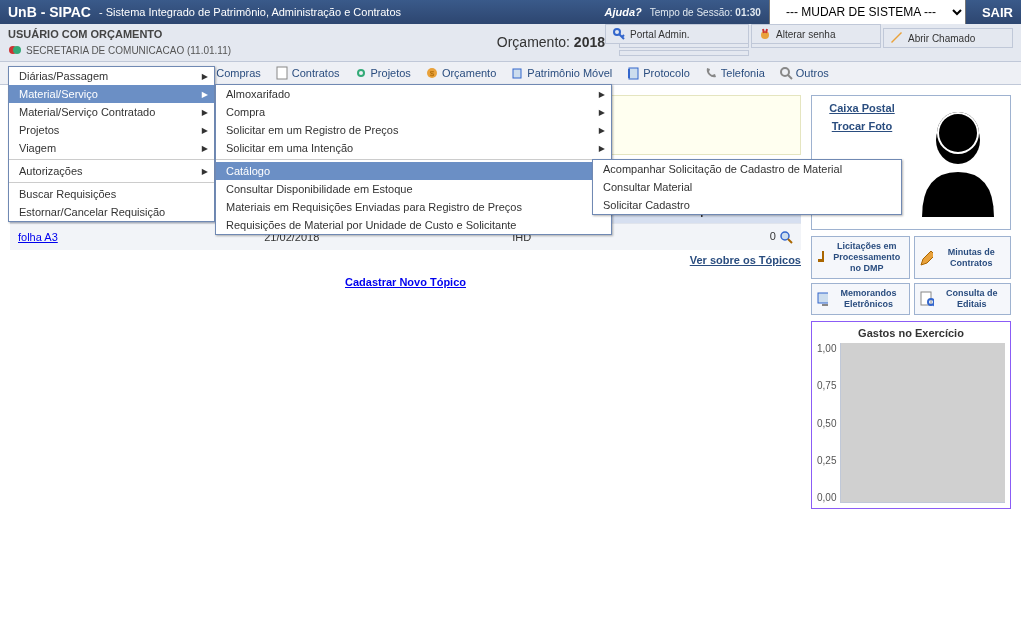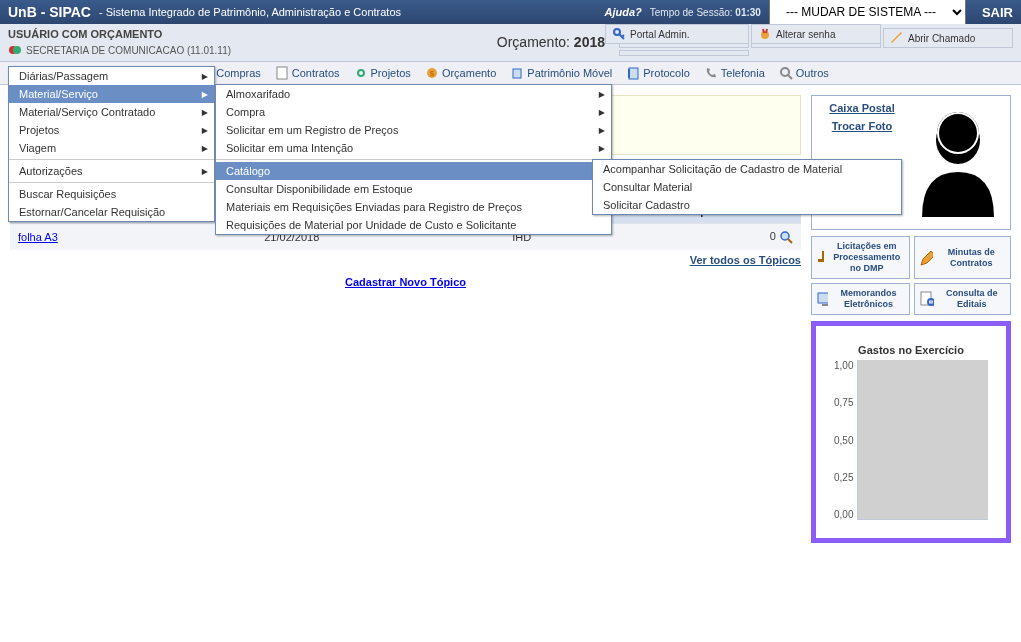--- a/index.html
+++ b/index.html
@@ -49,21 +49,21 @@
     .actions-right a { color: #2a4d7f; font-weight: bold; font-size: 11px; }
     .cadastrar { text-align: center; margin-top: 10px; font-weight: bold; font-size: 11px; color: #2a4d7f; }
     .sidebar { width: 200px; display: flex; flex-direction: column; gap: 6px; }
     .profile-box { border: 1px solid #9eb2d0; padding: 6px; display: flex; gap: 6px; height: 135px; position: relative; }
     .profile-links { font-size: 11px; text-align: center; display: flex; flex-direction: column; gap: 6px; flex: 1; }
     .profile-links a { color: #2a4d7f; font-weight: bold; }
     .avatar { width: 92px; height: 115px; background: #000; position: relative; }
     .avatar::before { content:""; position:absolute; width:42px; height:42px; background:#000; border-radius:50%; top:10px; left:25px; box-shadow: 0 0 0 2px #fff inset; }
     .mini-grid { display: grid; grid-template-columns: 1fr 1fr; gap: 4px; }
     .mini-btn { border: 1px solid #9eb2d0; background: #f5f7fb; padding: 4px; font-size: 9px; font-weight: bold; color: #2a4d7f; text-align: center; display:flex; align-items:center; gap:4px; justify-content:center; cursor:pointer; line-height:11px; }
-    .chart-box { border: 5px solid #8b5cf6; padding: 18px; }
+    .chart-box { border: 1px solid #8b5cf6; padding: 5px; }
     .chart-title { text-align: center; font-weight: bold; font-size: 11px; color: #333; margin-bottom: 4px; }
     .chart-inner { display: flex; }
     .yaxis { display: flex; flex-direction: column; justify-content: space-between; font-size: 10px; color: #555; height: 160px; margin-right: 4px; }
     .plot { flex: 1; height: 160px; border: 1px solid #c0c8d8; border-top: none; border-right: none; background: #d0d0d0; position:relative; }
     svg.ic { display:inline-block; vertical-align:middle; }
     .mag { width:14px; height:14px; }
     .green-page { width:14px; height:14px; }
   </style>
 </head>
 <body>
@@ -286,21 +286,21 @@
             <td class="c" style="text-align:right">
               <span>0</span>
               <svg class="ic mag" width="14" height="14">
                   <circle cx="6" cy="6" r="4" fill="#cde" stroke="#36c" stroke-width="1.5"></circle>
                   <path d="M9 9 L13 13" stroke="#a60" stroke-width="2"></path>
                 </svg>
             </td>
           </tr>
         </tbody>
       </table>
-      <div class="actions-right"><a href="#">Ver todos os Tópicos</a></div>
+      <div class="actions-right"><a href="#">Ver sobre os Tópicos</a></div>
       <div class="cadastrar"><a href="#">Cadastrar Novo Tópico</a></div>
     </div>
 
     <div class="sidebar">
       <div class="profile-box">
         <div class="profile-links">
           <a href="#">Caixa Postal</a>
           <a href="#">Trocar Foto</a>
         </div>
         <div class="avatar">

